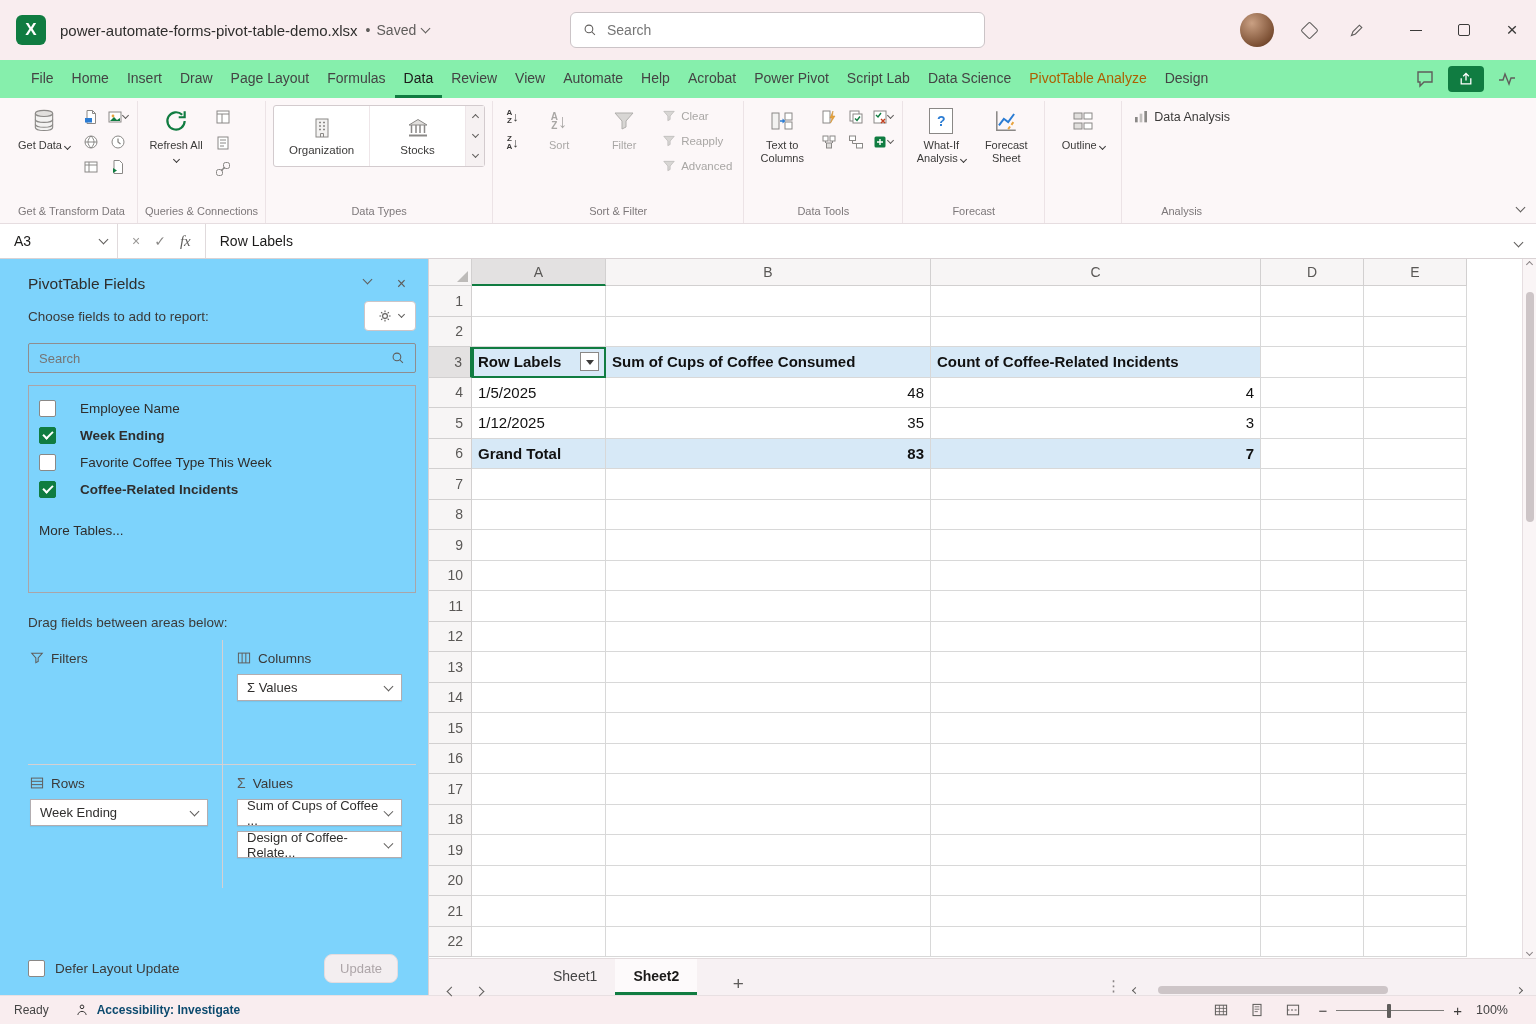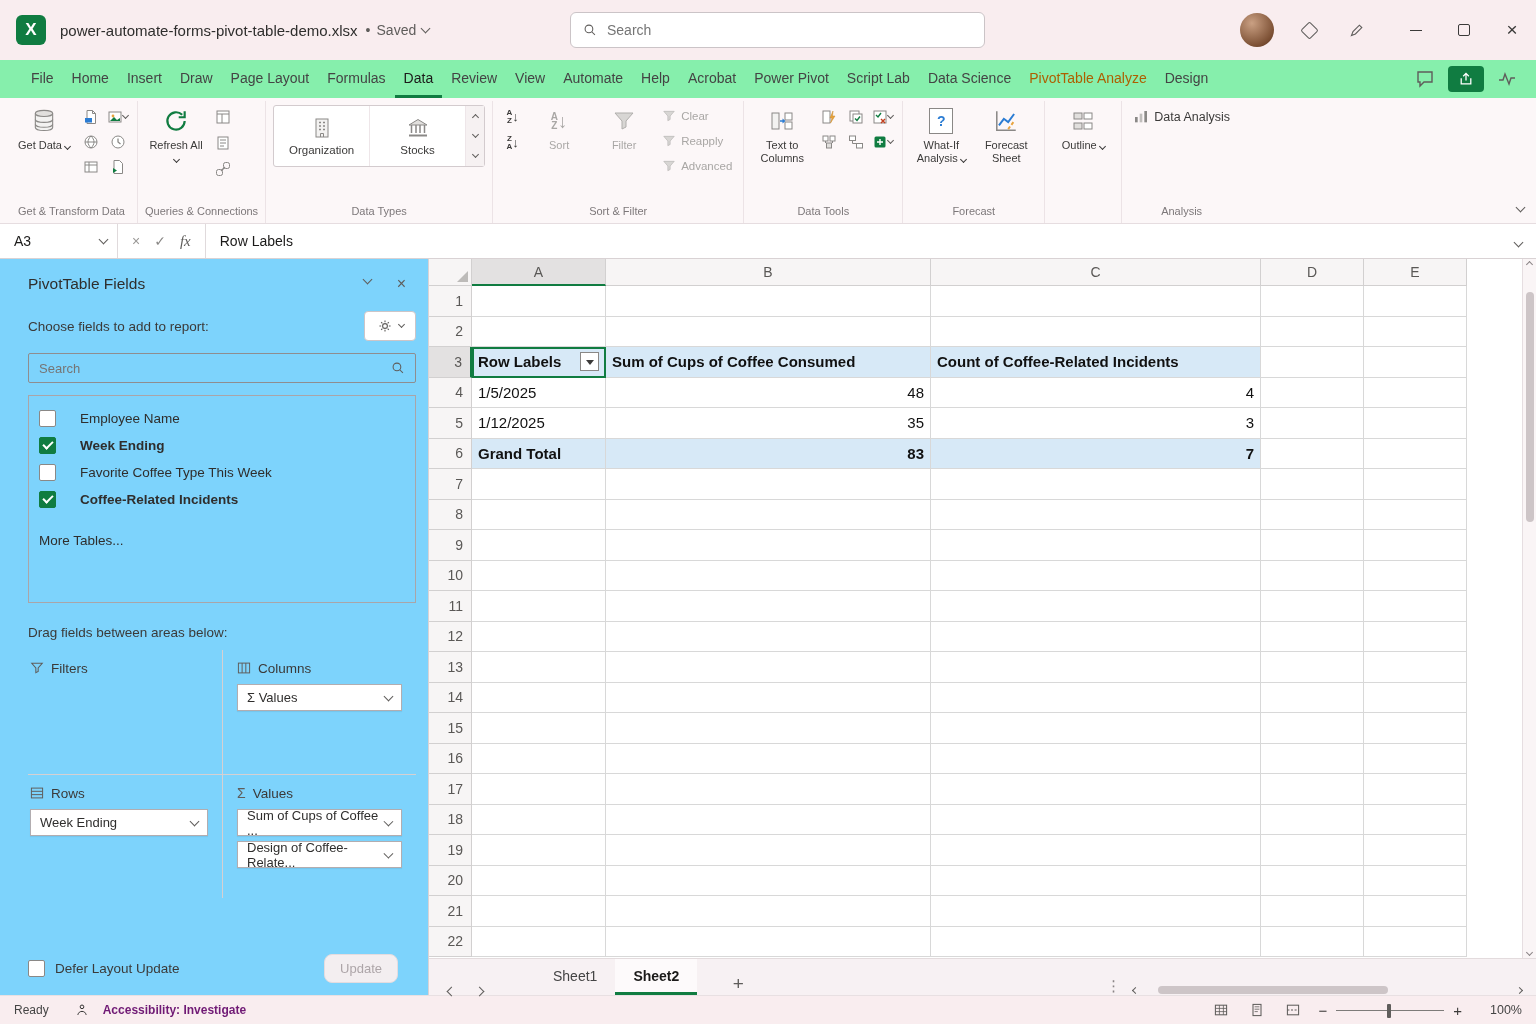--- a/index.html
+++ b/index.html
@@ -71,21 +71,21 @@
 .fcontent{flex:1;padding:0 14px;color:#1b1a19}
 .fbchev{padding:0 14px;color:#5f5d5b}
 
 
 .bodyrow{flex:1;display:flex;min-height:0}
 
 
 .panel{width:429px;flex:none;background:#7dd3fc;border-right:1px solid #d9d2d4;display:flex;flex-direction:column;padding:16px 12px 12px 28px;overflow:hidden}
 .ptitle{display:flex;align-items:center;font-size:15.5px;color:#2f2e2d;font-weight:400}
 .ptitle .picos{margin-left:auto;display:flex;gap:26px;color:#5f5d5b;padding-right:10px}
-.chooserow{margin-top:18px;display:flex;align-items:center}
+.chooserow{margin-top:8px;display:flex;align-items:center}
 .chooselbl{font-size:13.5px;color:#3b3a39}
 .gearbtn{margin-left:auto;width:52px;height:30px;border:1px solid #ccc5c8;border-radius:4px;background:#fff;display:flex;align-items:center;justify-content:center;gap:6px;color:#5f5d5b}
 .psearch{margin-top:12px;height:30px;border:1px solid #8f8d8f;border-radius:2px;display:flex;align-items:center;padding:0 10px;gap:8px}
 .psearch input{border:none;outline:none;flex:1;font-size:13px;font-family:"Liberation Sans",sans-serif;color:#3b3a39;background:transparent}
 .fieldsbox{margin-top:12px;border:1px solid #aaa5a8;height:208px;padding:9px 10px;overflow:hidden}
 .field{display:flex;align-items:center;gap:24px;height:27px;font-size:13.5px;color:#2f2e2d}
 .cbx{width:17px;height:17px;border:1px solid #8a8886;background:#fff;border-radius:2px;display:flex;align-items:center;justify-content:center;flex:none}
 .field[data-checked="true"] .cbx{background:#107c41;border-color:#107c41}
 .field[data-checked="true"] .cbx::after{content:"";width:8px;height:4px;border-left:2px solid #fff;border-bottom:2px solid #fff;transform:rotate(-45deg);margin-bottom:3px}
 .field[data-checked="true"] .flabel{font-weight:700}
@@ -131,28 +131,28 @@
 .stab[data-active="true"]{color:#1b1a19;font-weight:700;background:#fdfafb;border-bottom-color:#107c41}
 .addsheet{width:34px;text-align:center;font-size:19px;color:#5f5d5b;margin-left:24px}
 .tabdots{margin-left:auto;font-size:15px;color:#8a8486;padding:0 12px}
 .hscroll{display:flex;align-items:center;gap:6px;width:395px;padding-right:6px}
 .htrack{flex:1;height:10px;display:flex;align-items:center}
 .hthumb{width:230px;height:8px;background:#cdc5c7;border-radius:4px;margin-left:14px}
 
 
 .statusbar{height:29px;background:#f9edef;border-top:1px solid #e8e0e2;display:flex;align-items:center;flex:none;font-size:12px;color:#444;padding:0 14px}
 .sready{margin-right:26px}
-.sacc{display:flex;align-items:flex-start;gap:14px;font-weight:700;color:#701a75}
+.sacc{display:flex;align-items:flex-start;gap:8px;font-weight:700;color:#0c4a6e}
 .sright{margin-left:auto;display:flex;align-items:center;gap:14px}
 .viewico{width:22px;height:20px;display:flex;align-items:center;justify-content:center}
 .zoomwrap{display:flex;align-items:center;gap:9px;color:#3b3a39}
 .zline{width:108px;height:0;border-top:1px solid #7d7b79;position:relative}
 .zthumb{position:absolute;left:51px;top:-7px;width:4px;height:14px;background:#5f5d5b;border-radius:1px}
 .zsign{font-size:15px;line-height:1}
-.zpct{width:46px;text-align:right;font-size:12.5px}
+.zpct{width:46px;text-align:left;font-size:12.5px}
 .i14{width:14px;height:14px}.i16{width:16px;height:16px}.i20{width:20px;height:20px}.i24{width:24px;height:24px}.i26{width:26px;height:26px}
 </style>
 </head>
 <body>
 
 <div class="app">
 
   <div class="titlebar">
     <div class="xlogo">X</div>
     <span class="fname">power-automate-forms-pivot-table-demo.xlsx</span>

